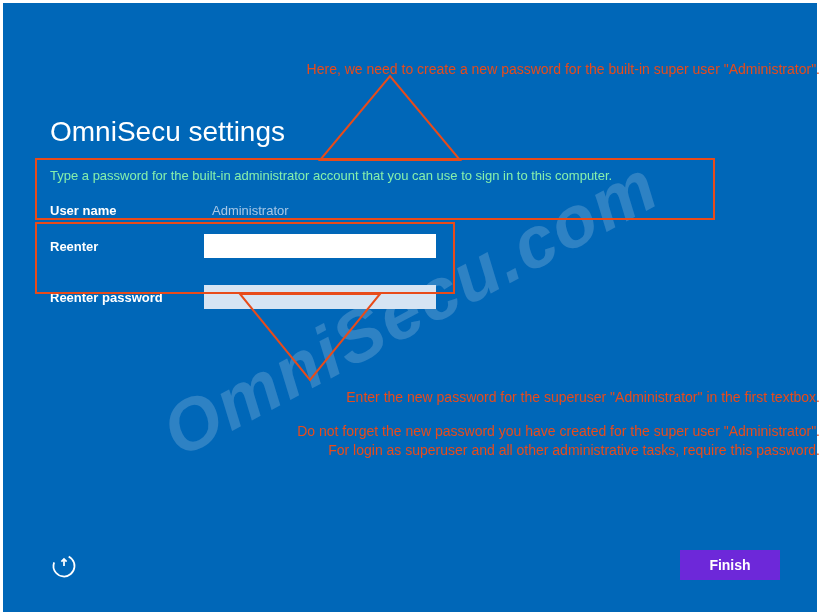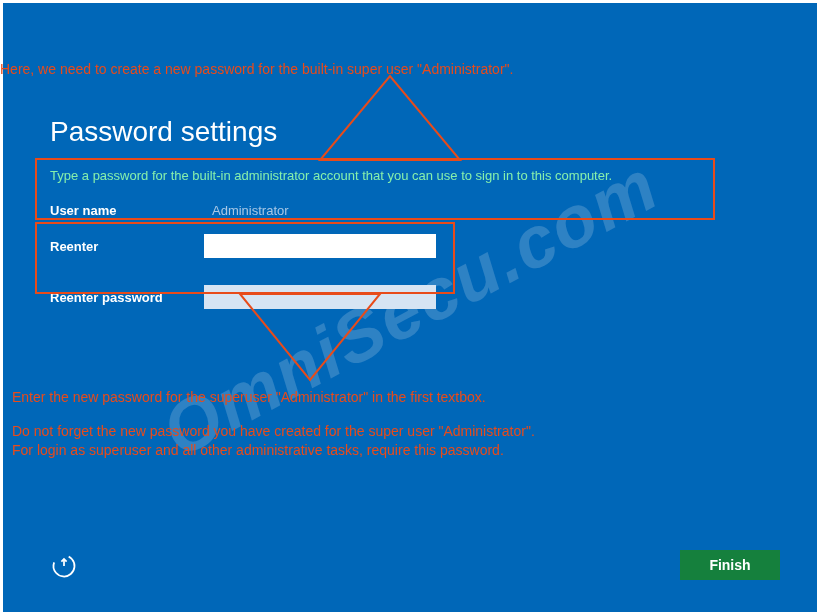--- a/index.html
+++ b/index.html
@@ -29,21 +29,21 @@
     pointer-events: none;
     user-select: none;
     font-style: italic;
     letter-spacing: 2px;
   }
   
   .anno {
     position: absolute;
     color: #e84b1a;
     font-size: 14px;
-    text-align: left;
+    text-align: right;
     font-weight: 500;
     line-height: 1.4;
   }
   .anno-top { top: 60px; left: 0; right: 0; }
   .anno-mid { top: 388px; left: 12px; right: 0; }
   .callout-box {
     position: absolute;
     border: 2px solid #e84b1a;
     pointer-events: none;
   }
@@ -111,38 +111,38 @@
     height: 28px;
     color: #ffffff;
     cursor: pointer;
   }
   .finish-btn {
     position: absolute;
     right: 40px;
     bottom: 35px;
     width: 100px;
     height: 30px;
-    background: #15803d;
+    background: #6d28d9;
     color: #ffffff;
     border: none;
     font-size: 14px;
     font-weight: 600;
     cursor: pointer;
   }
 </style>
 </head>
 <body>
 
 <div class="outer-border"></div>
 
 <div class="watermark">OmniSecu.com</div>
 
 <div class="anno anno-top">Here, we need to create a new password for the built-in super user "Administrator".</div>
 
-<div class="title">Password settings</div>
+<div class="title">OmniSecu settings</div>
 
 <div class="instruction">Type a password for the built-in administrator account that you can use to sign in to this computer.</div>
 
 <div class="form-row row1">
   <span class="label">User name</span>
   <input type="text" class="username-input" readonly="" placeholder="Administrator" style="">
 </div>
 
 <div class="form-row row2">
   <span class="label">Reenter</span>

